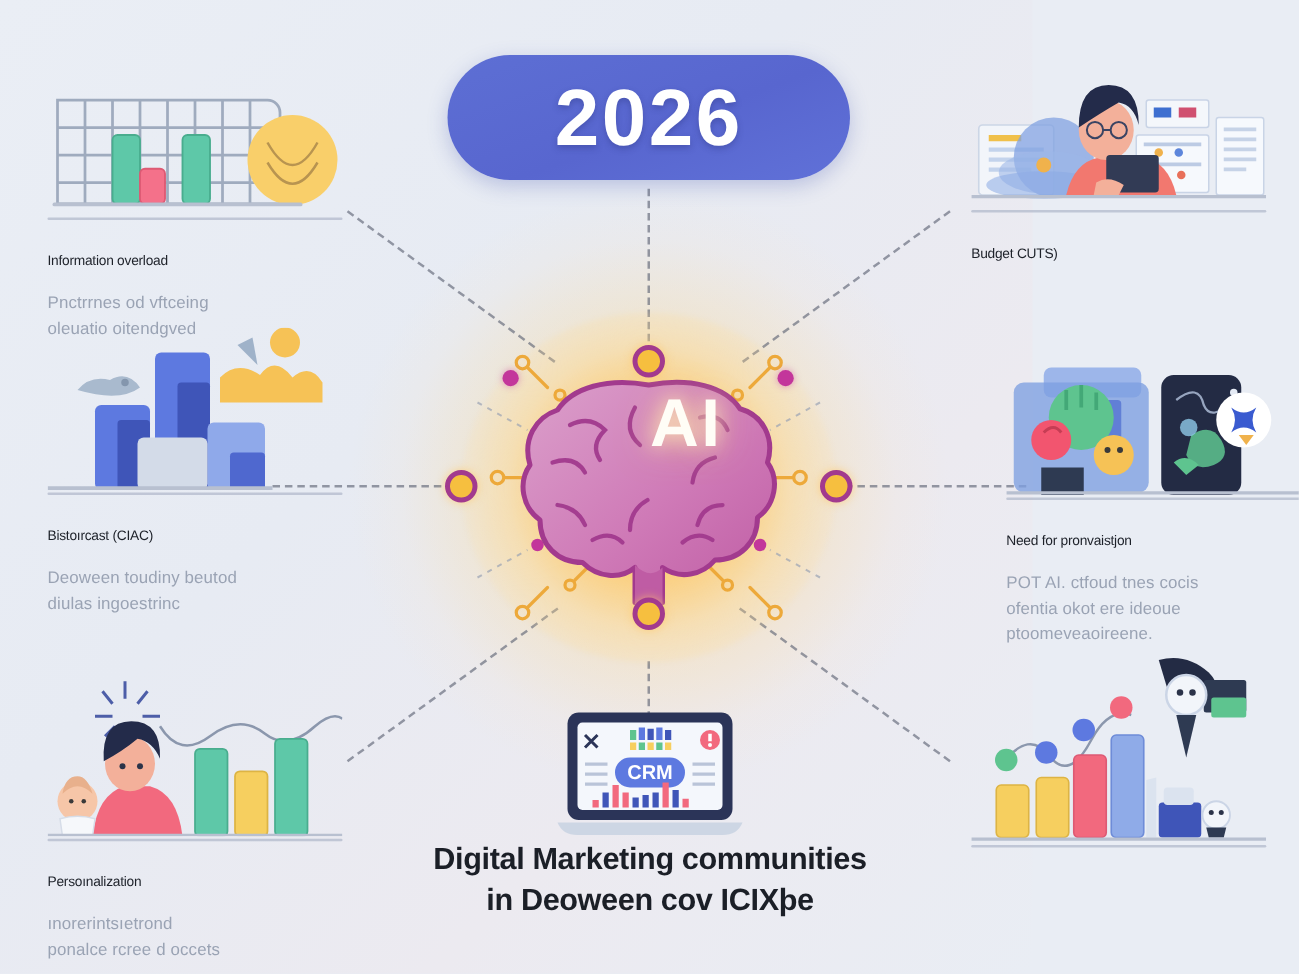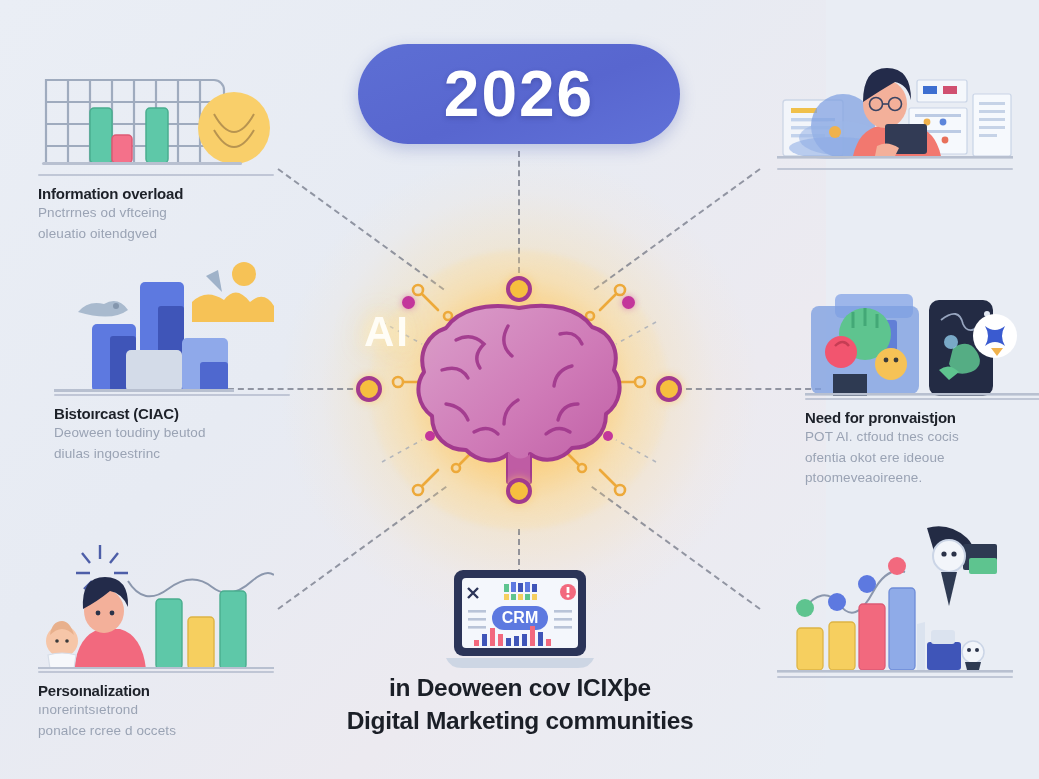--- a/index.html
+++ b/index.html
@@ -25,35 +25,35 @@
   }
   .year-pill span{
     color:#fff;font-size:64px;font-weight:bold;letter-spacing:2px;
     text-shadow:0 2px 5px rgba(40,50,120,.35);
   }
   
   .block{position:absolute;width:236px;}
   .art{position:relative;height:112px;overflow:hidden;}
   .rule{height:2px;background:#b8c0d0;margin-top:4px;border-radius:2px;opacity:.85;}
   .b-title{
-    font-size:15px;font-weight:bold;color:#1d2129;margin-top:9px;
+    font-size:11px;font-weight:normal;color:#1d2129;margin-top:27px;
     letter-spacing:-.2px;line-height:1.2;
   }
-  .b-sub{font-size:13.5px;color:#9aa3b4;line-height:1.52;margin-top:0;letter-spacing:.1px;}
+  .b-sub{font-size:13.5px;color:#9aa3b4;line-height:1.52;margin-top:16px;letter-spacing:.1px;}
   
   .core{position:absolute;left:364px;top:250px;width:310px;height:280px;}
   .glow{
     position:absolute;left:5px;top:0;width:300px;height:280px;border-radius:50%;
     background:radial-gradient(circle at 50% 50%, rgba(255,206,96,.92) 0%, rgba(255,198,92,.70) 30%, rgba(255,216,140,.36) 55%, rgba(255,228,175,.10) 75%, rgba(255,230,180,0) 88%);
     filter:blur(2px);
   }
   .brain-wrap{position:absolute;left:48px;top:50px;width:214px;height:186px;}
   .ai-text{
-    position:absolute;left:0;top:58px;width:214px;text-align:left;
-    font-size:42px;font-weight:bold;color:#fffdf6;letter-spacing:2px;
+    position:absolute;left:0;top:58px;width:214px;text-align:right;
+    font-size:54px;font-weight:bold;color:#fffdf6;letter-spacing:2px;
     text-shadow:0 0 16px rgba(255,238,190,.95),0 0 30px rgba(255,215,120,.8);
   }
   .node{
     position:absolute;width:26px;height:26px;border-radius:50%;
     background:#f6bf3f;border:4px solid #a23a8e;box-sizing:border-box;
     box-shadow:0 0 8px rgba(255,200,100,.7);
   }
   .node.sm{width:13px;height:13px;border:0;background:#c3369b;box-shadow:0 0 6px rgba(200,60,160,.5);}
   
   .crm-art{position:absolute;left:440px;top:566px;width:160px;height:106px;}
@@ -146,23 +146,24 @@
         <path d="M86 50 q0 -34 24 -34 q24 0 24 32 q-4 -16 -16 -18 q-14 8 -32 20z" fill="#232b4a"></path>
         <circle cx="99" cy="52" r="6.5" fill="none" stroke="#3a4463" stroke-width="1.6"></circle>
         <circle cx="118" cy="52" r="6.5" fill="none" stroke="#3a4463" stroke-width="1.6"></circle>
         <path d="M105.5 52 h6" stroke="#3a4463" stroke-width="1.6"></path>
         <rect x="108" y="72" width="42" height="30" rx="3" fill="#323b55"></rect>
         <path d="M100 94 q10 -6 22 2 l-4 8 h-20z" fill="#f3b09a"></path>
         <rect x="0" y="104" width="236" height="2.6" fill="#b8c0d0"></rect>
       </svg>
     </div>
     <div class="rule"></div>
-  </div>
-
-  <div class="block" style="left:54px;top:262px;">
+    <div class="b-title">Budget CUTS)</div>
+  </div>
+
+  <div class="block" style="left:38px;top:262px;">
     <div class="art" style="height:130px;">
       <svg width="236" height="130" viewBox="0 0 236 130">
         <circle cx="190" cy="12" r="12" fill="#f6c256"></circle>
         <path d="M152 14 l16 16 l-4 -22 z" fill="#9fb2c9"></path>
         <path d="M138 40 q14 -14 32 -2 q12 -16 26 2 q14 -12 24 4 l0 16 h-82z" fill="#f6c256"></path>
         <path d="M24 50 q10 -12 26 -8 q14 -8 24 6 q-16 12 -50 2z" fill="#a9bace"></path>
         <circle cx="62" cy="44" r="3" fill="#8496ad"></circle>
         <rect x="38" y="62" width="44" height="68" rx="5" fill="#5d79e0"></rect>
         <rect x="56" y="74" width="26" height="56" rx="3" fill="#3f55b8"></rect>
         <rect x="86" y="20" width="44" height="110" rx="5" fill="#5d79e0"></rect>
@@ -399,17 +400,17 @@
         <rect x="74" y="70" width="5" height="10" fill="#3f55b8"></rect>
         <rect x="82" y="68" width="5" height="12" fill="#3f55b8"></rect>
         <rect x="90" y="60" width="5" height="20" fill="#f2697e"></rect>
         <rect x="98" y="66" width="5" height="14" fill="#3f55b8"></rect>
         <rect x="106" y="73" width="5" height="7" fill="#f2697e"></rect>
       </g>
     </svg>
   </div>
 
   <div class="footer-title">
+    <div>Digital Marketing communities</div>
     <div>in Deoween cov ICIXþe</div>
-    <div>Digital Marketing communities</div>
   </div>
 
 </div>
 
 </body></html>

